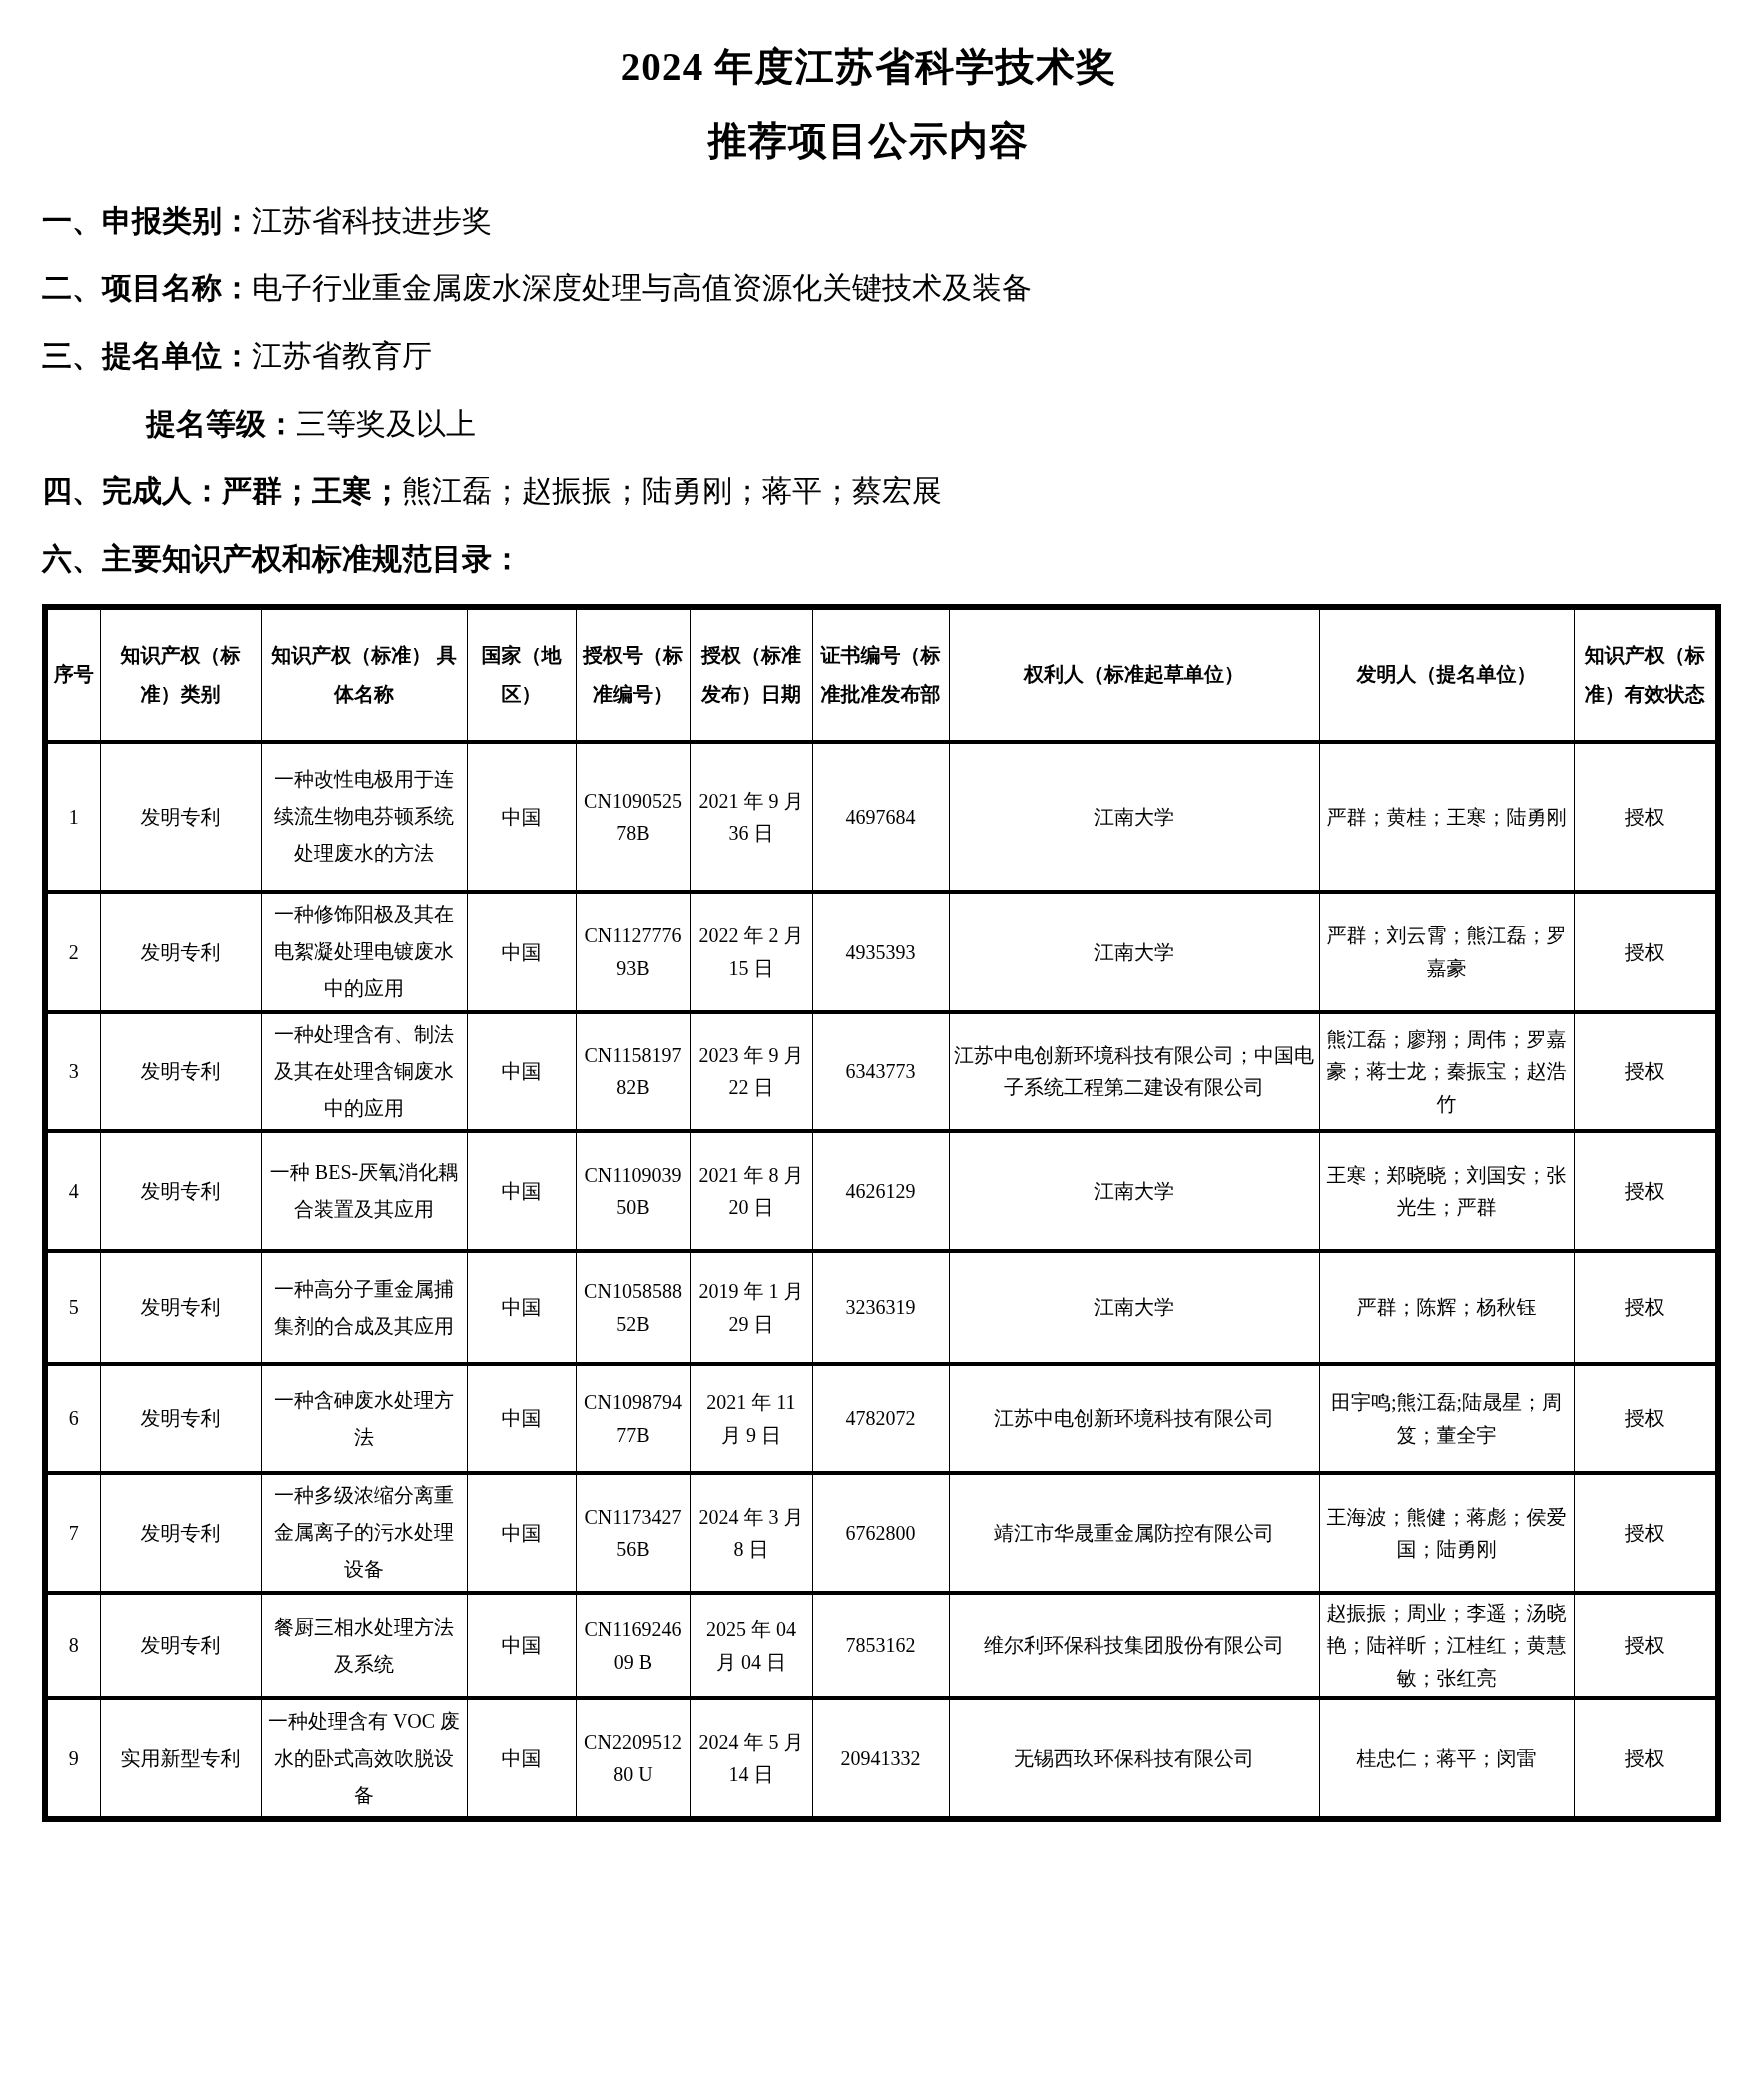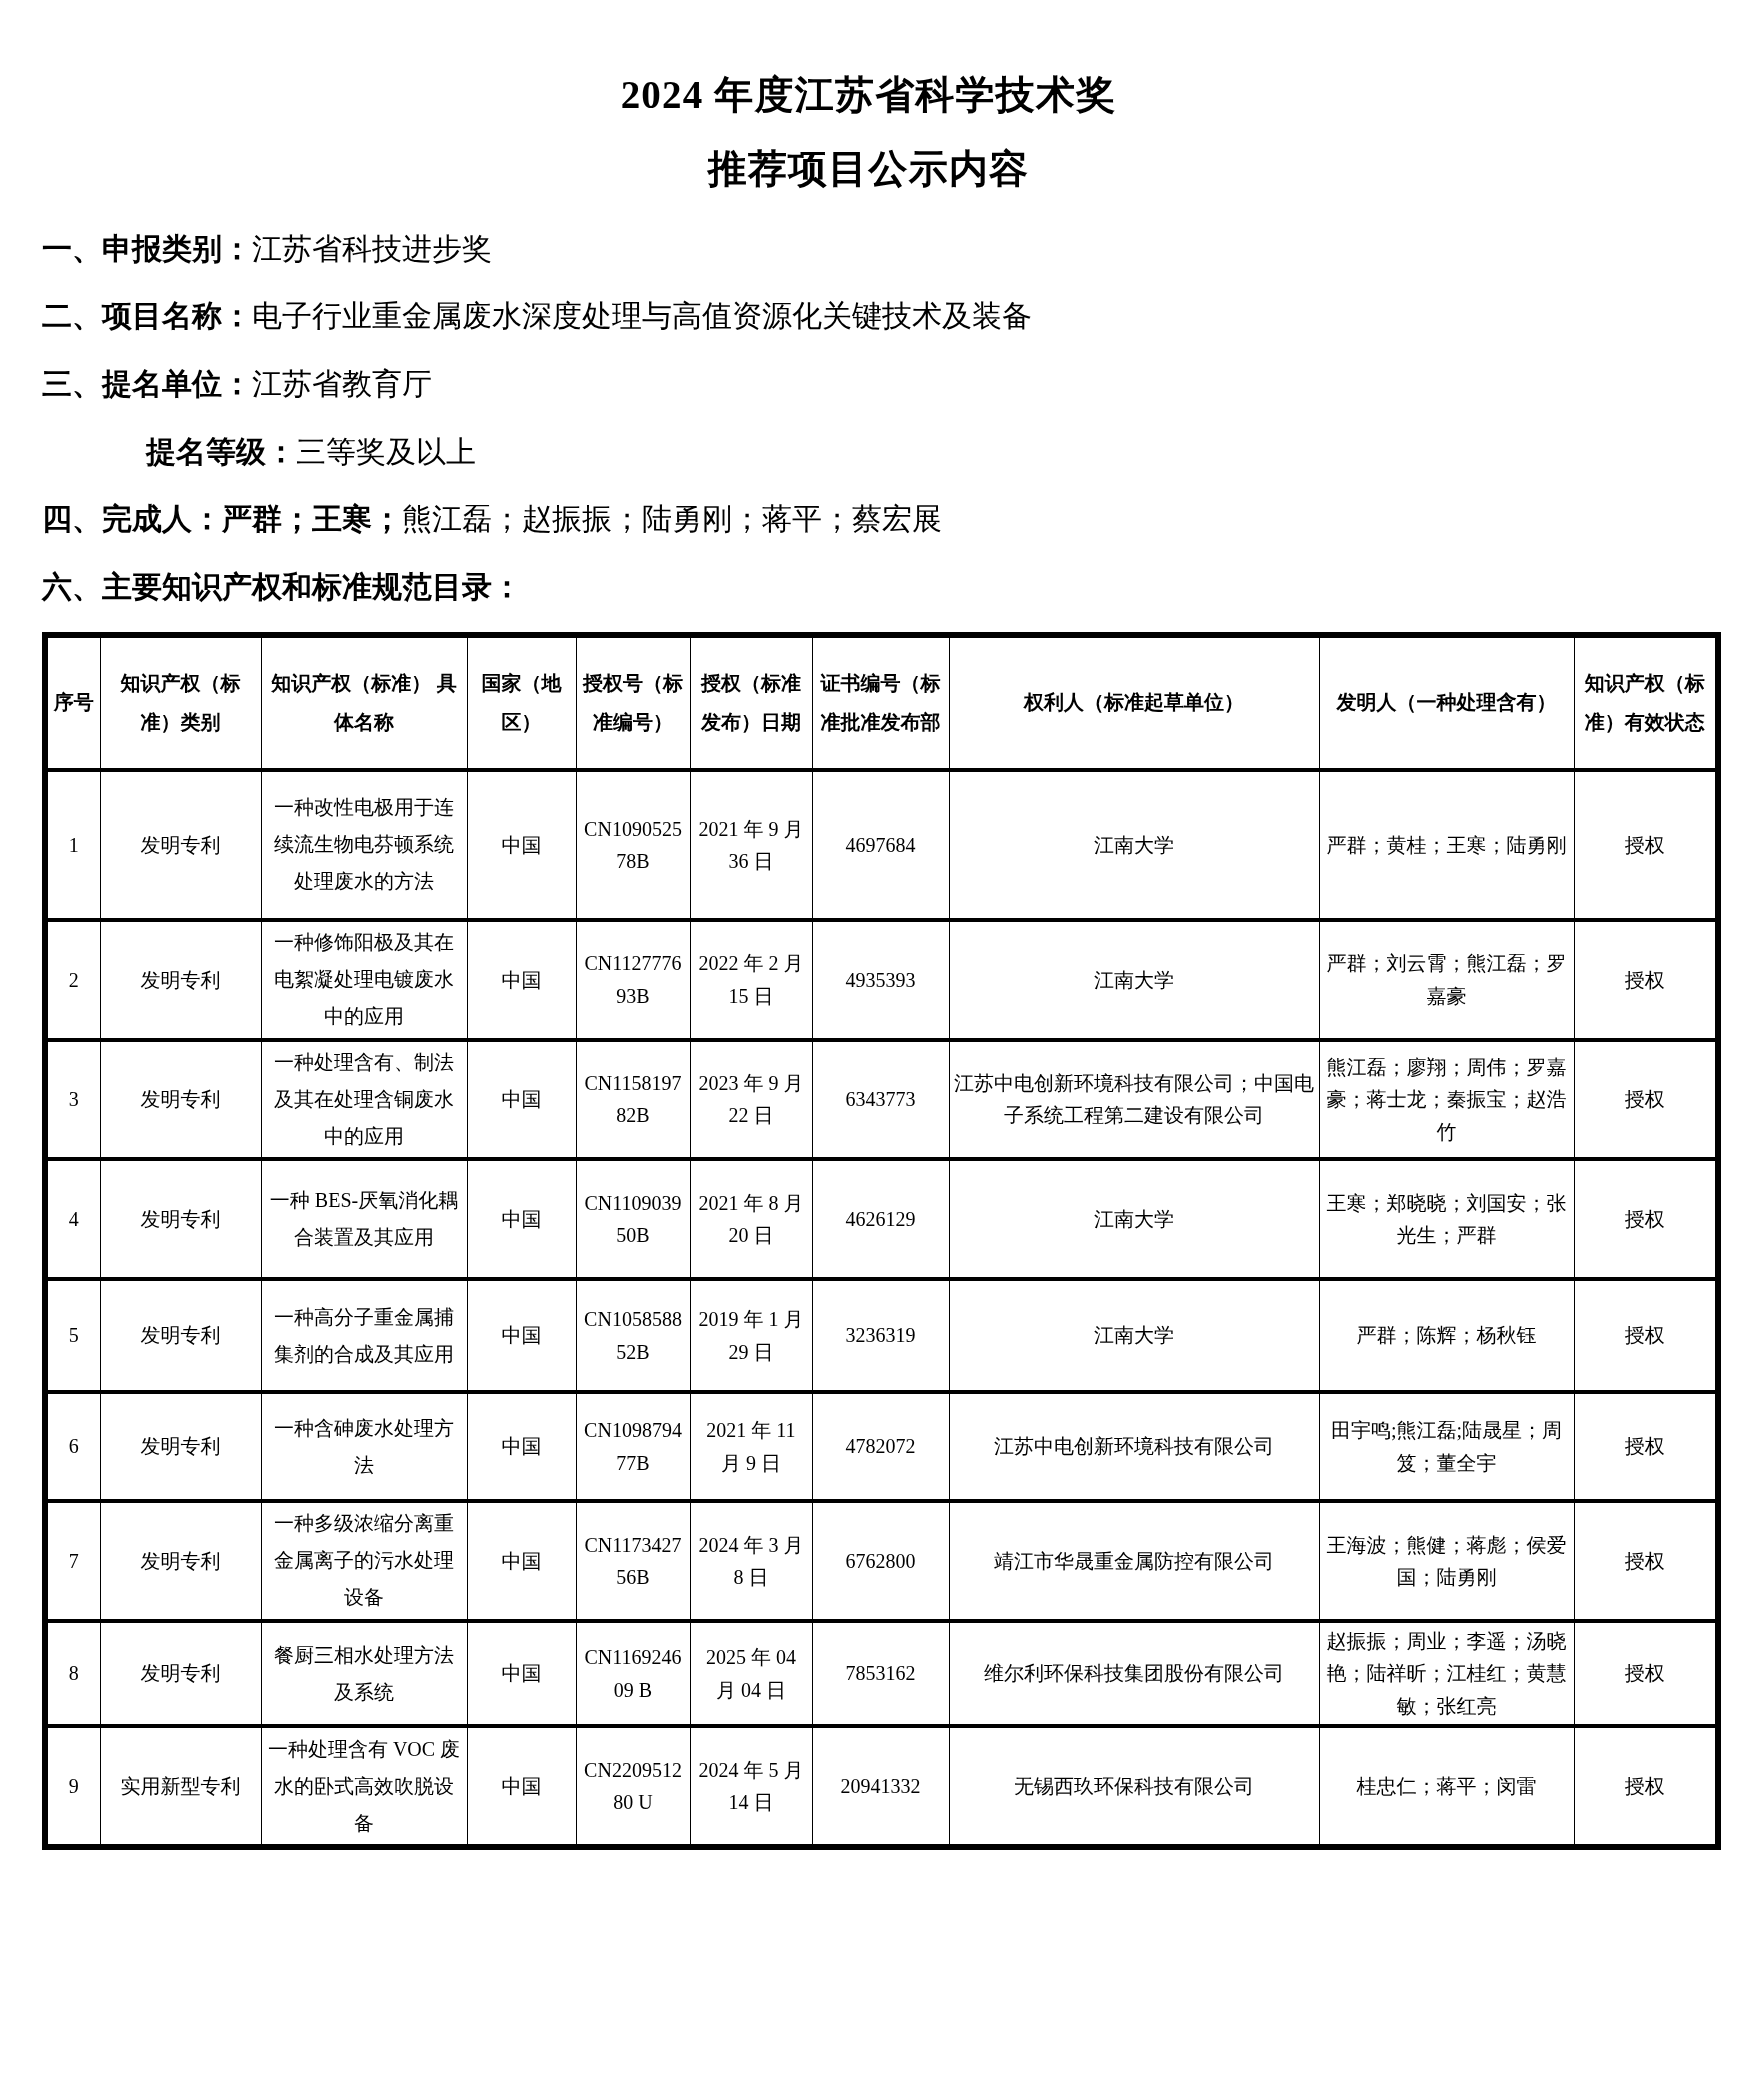--- a/index.html
+++ b/index.html
@@ -6,21 +6,21 @@
     margin: 0;
     padding: 0;
     background: #ffffff;
     color: #000000;
     font-family: "Liberation Serif", "DejaVu Serif", serif;
   }
   .page {
     width: 1737px;
     height: 2087px;
     box-sizing: border-box;
-    padding: 58px 42px 0 42px;
+    padding: 30px 42px 0 42px;
     background: #ffffff;
     overflow: hidden;
   }
   .doc-title {
     text-align: center;
     font-size: 39px;
     font-weight: 700;
     line-height: 74px;
     margin: 0;
     letter-spacing: 1.2px;
@@ -133,21 +133,21 @@
     <thead>
       <tr>
           <th>序号</th>
           <th>知识产权（标准）类别</th>
           <th>知识产权（标准） 具体名称</th>
           <th>国家（地区）</th>
           <th>授权号（标准编号）</th>
           <th>授权（标准发布）日期</th>
           <th>证书编号（标准批准发布部</th>
           <th>权利人（标准起草单位）</th>
-          <th>发明人（一种处理含有）</th>
+          <th>发明人（提名单位）</th>
           <th>知识产权（标准）有效状态</th>
         </tr>
     </thead>
     <tbody id="table-body">
         <tr>
           <td class="col-no">1</td>
           <td class="col-category">发明专利</td>
           <td class="col-name">一种改性电极用于连续流生物电芬顿系统处理废水的方法</td>
           <td class="col-country">中国</td>
           <td class="col-number">CN109052578B</td>

